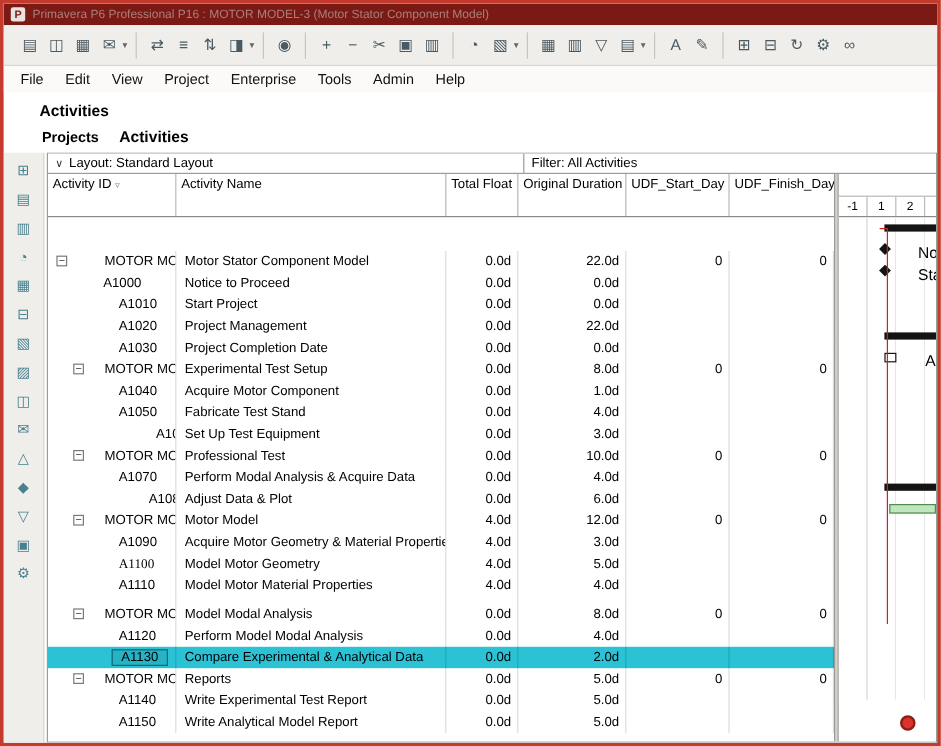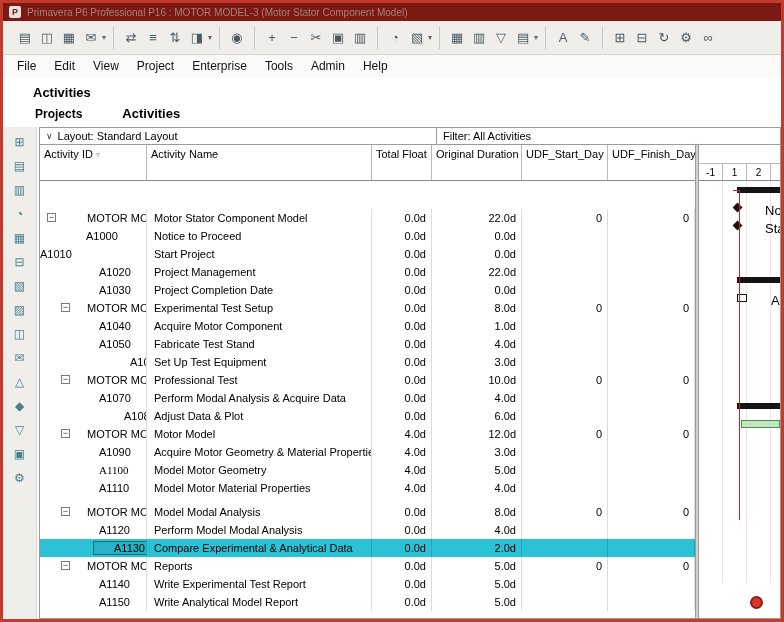--- a/index.html
+++ b/index.html
@@ -25,21 +25,21 @@
            font-size: 13px; color: #4a5a63; cursor: default; }
   .tcaret { font-size: 8px; color: #666; margin-left: -1px; }
 
   
   .menubar { height: 22px; background: #fbfaf8; display: flex; align-items: center; gap: 18px;
              padding: 0 14px; font-size: 12px; color: #111; flex: 0 0 auto; }
   .menu-item { cursor: default; }
 
   
   .heading { font-size: 13px; font-weight: bold; margin: 8px 0 2px 30px; flex: 0 0 auto; }
-  .tabsrow { display: flex; align-items: flex-end; gap: 40px; padding: 4px 0 6px 32px; flex: 0 0 auto; }
+  .tabsrow { display: flex; align-items: flex-end; gap: 17px; padding: 4px 0 6px 32px; flex: 0 0 auto; }
   .tab { font-weight: bold; font-size: 12px; cursor: default; }
   .tab.active { font-size: 13px; }
 
   
   .main { flex: 1; display: flex; overflow: hidden; }
   .left-rail { width: 34px; background: #f0eeea; border-right: 1px solid #d9d6d0;
                display: flex; flex-direction: column; align-items: center; padding-top: 6px; gap: 6px; }
   .rail-icon { width: 18px; height: 18px; font-size: 12px; color: #48808e;
                display: flex; align-items: center; justify-content: center; }
 
@@ -68,21 +68,21 @@
   .trow { height: 18px; display: flex; font-size: 11px; align-items: stretch; background: #fff; }
   .cell { display: flex; align-items: center; border-right: 1px solid #dcdcdc;
           overflow: hidden; white-space: nowrap; }
   .cell.c-id { position: relative; }
   .cell.c-name { padding-left: 7px; }
   .cell.c-tf, .cell.c-od, .cell.c-us, .cell.c-uf { justify-content: flex-end; padding-right: 5px; }
   .collapse-box { position: absolute; top: 4px; width: 9px; height: 9px; border: 1px solid #7a7a7a;
                   background: #fff; font-size: 9px; line-height: 7px; text-align: center; color: #333; }
   .trow.selected { background: #2cc2d6; }
   .trow.selected .cell { border-right-color: #1fa7ba; }
-  .id-edit { border: 1px solid #0b6b77; background: #27b2c5; padding: 0 20px; margin-left: 53px;
+  .id-edit { border: 1px solid #0b6b77; background: #27b2c5; padding: 0 7px; margin-left: 53px;
              height: 14px; display: inline-flex; align-items: center; }
 
   
   .splitter { width: 4px; background: #d6d2ca; border-left: 1px solid #9b9b9b;
               border-right: 1px solid #9b9b9b; flex: 0 0 auto; cursor: col-resize; }
 
   
   .gantt { flex: 1; display: flex; flex-direction: column; overflow: hidden; background: #fff; }
   .ghead { height: 36px; border-bottom: 1px solid #8a8a8a; display: flex; flex-direction: column; flex: 0 0 auto; }
   .gtop { flex: 1; border-bottom: 1px solid #b9b9b9; }
@@ -280,21 +280,21 @@
                 </div>
                 <div class="cell c-us">
                   <span></span>
                 </div>
                 <div class="cell c-uf">
                   <span></span>
                 </div>
               </div>
               <div class="trow">
                 <div class="cell c-id">
-                  <span style="">A1010</span>
+                  <span style="margin-left: 59px;">A1010</span>
                 </div>
                 <div class="cell c-name">
                   <span>Start Project</span>
                 </div>
                 <div class="cell c-tf">
                   <span>0.0d</span>
                 </div>
                 <div class="cell c-od">
                   <span>0.0d</span>
                 </div>

